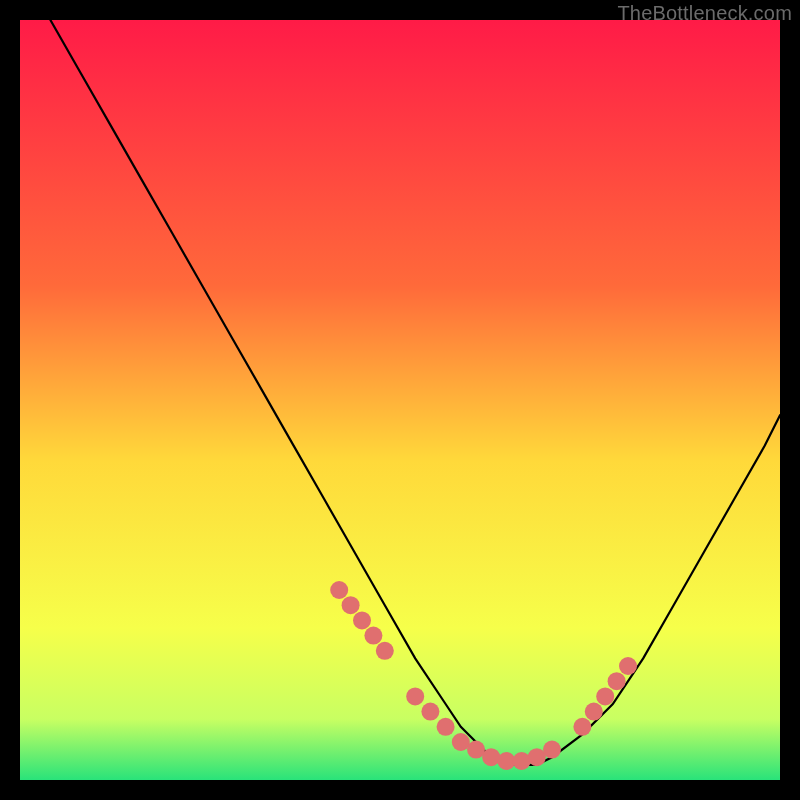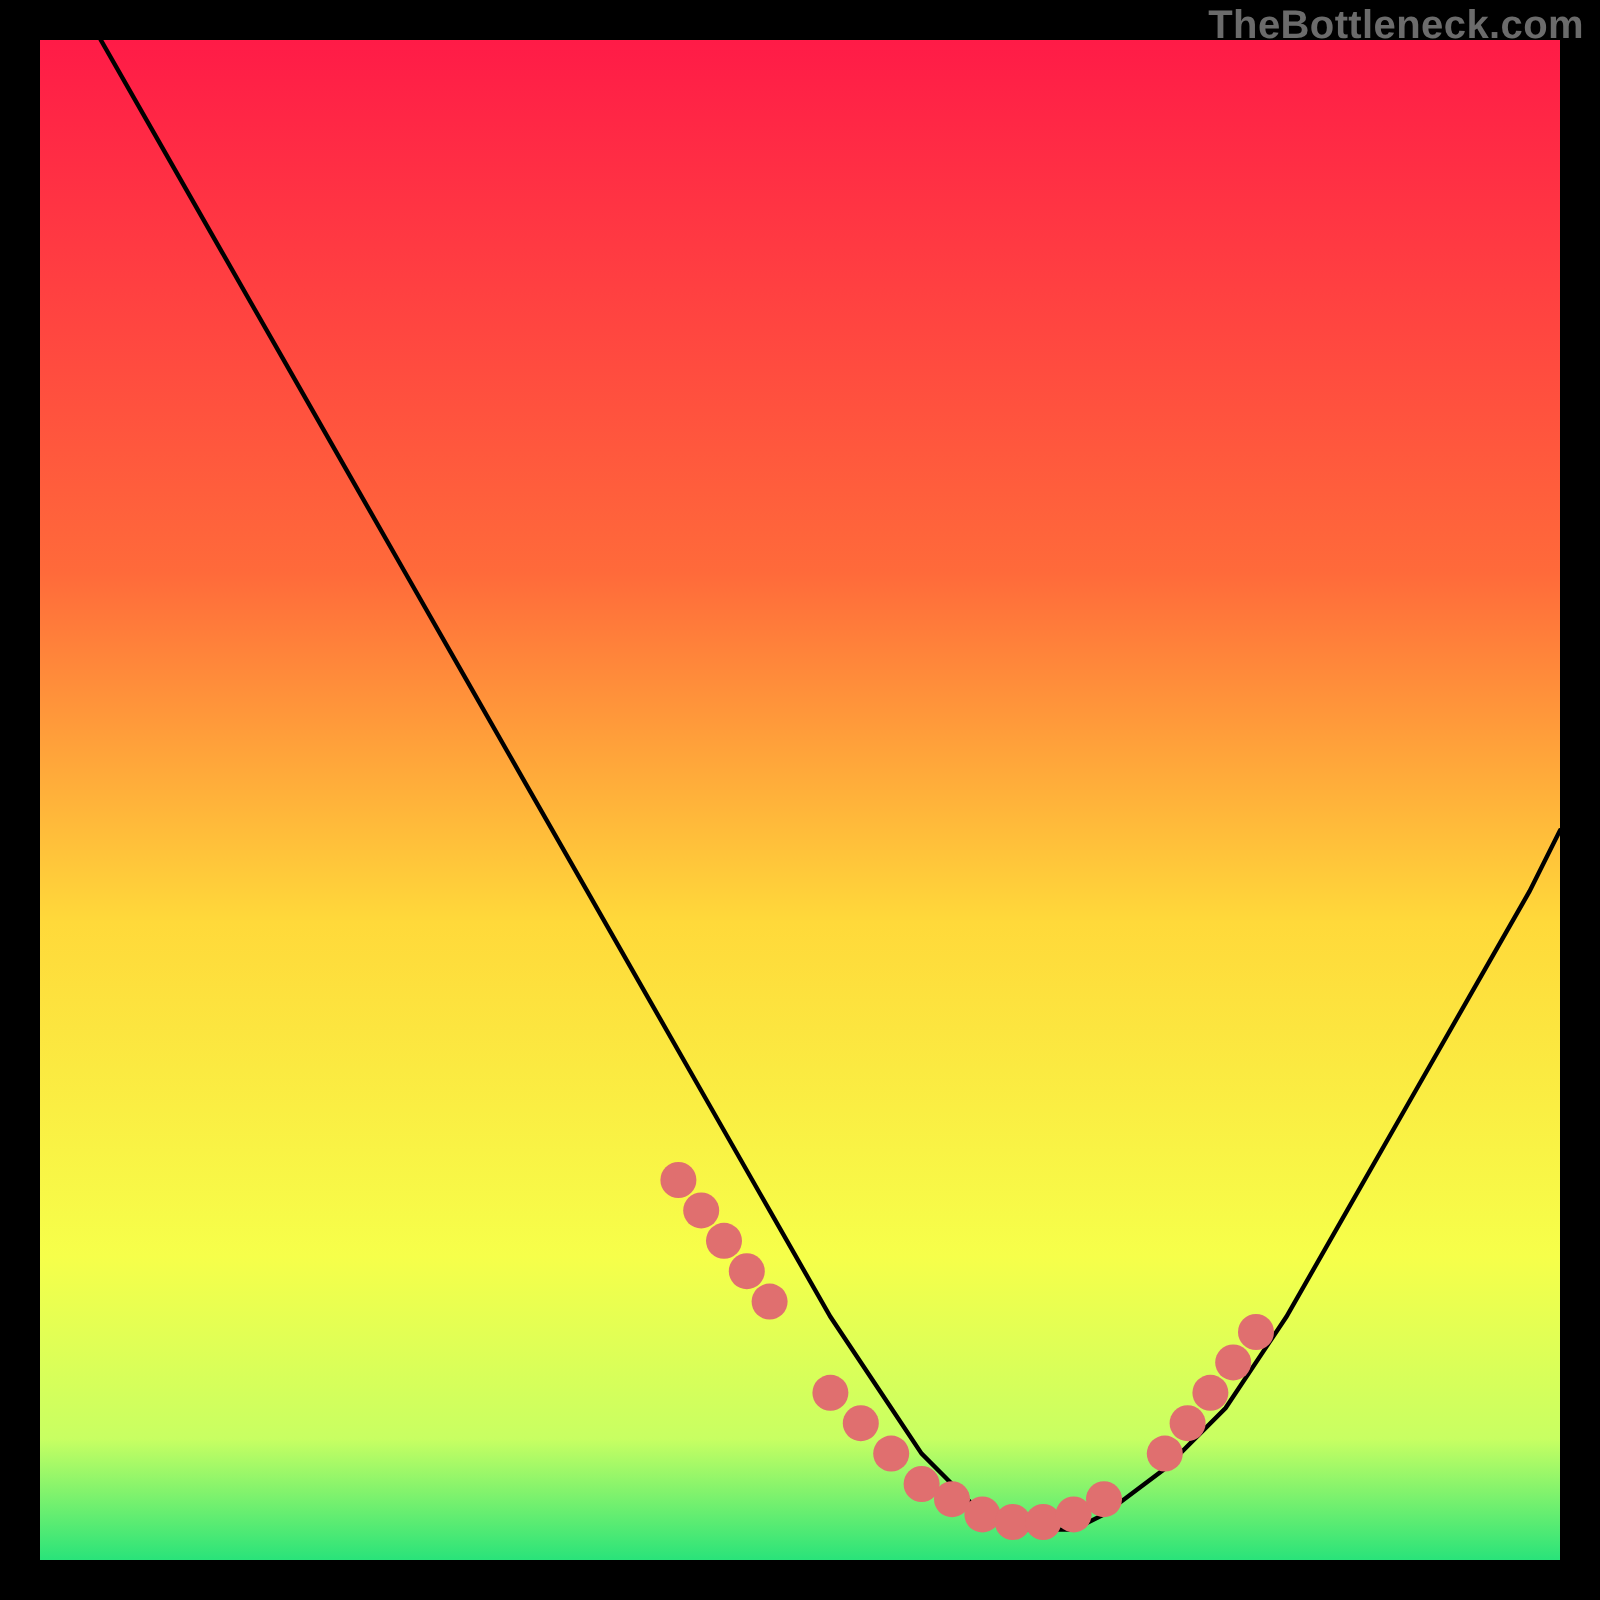--- a/index.html
+++ b/index.html
@@ -25,21 +25,21 @@
     width: 760px;
     height: 760px;
     overflow: hidden;
   }
   .watermark {
     position: absolute;
     top: 2px;
     right: 8px;
     font-family: Arial, Helvetica, sans-serif;
     font-size: 20px;
-    font-weight: 700;
+    font-weight: 400;
     color: #6b6b6b;
     letter-spacing: 0.2px;
   }
   svg { display: block; }
   .dot {
     fill: #e06f6f;
     stroke: none;
   }
 </style>
 </head>

